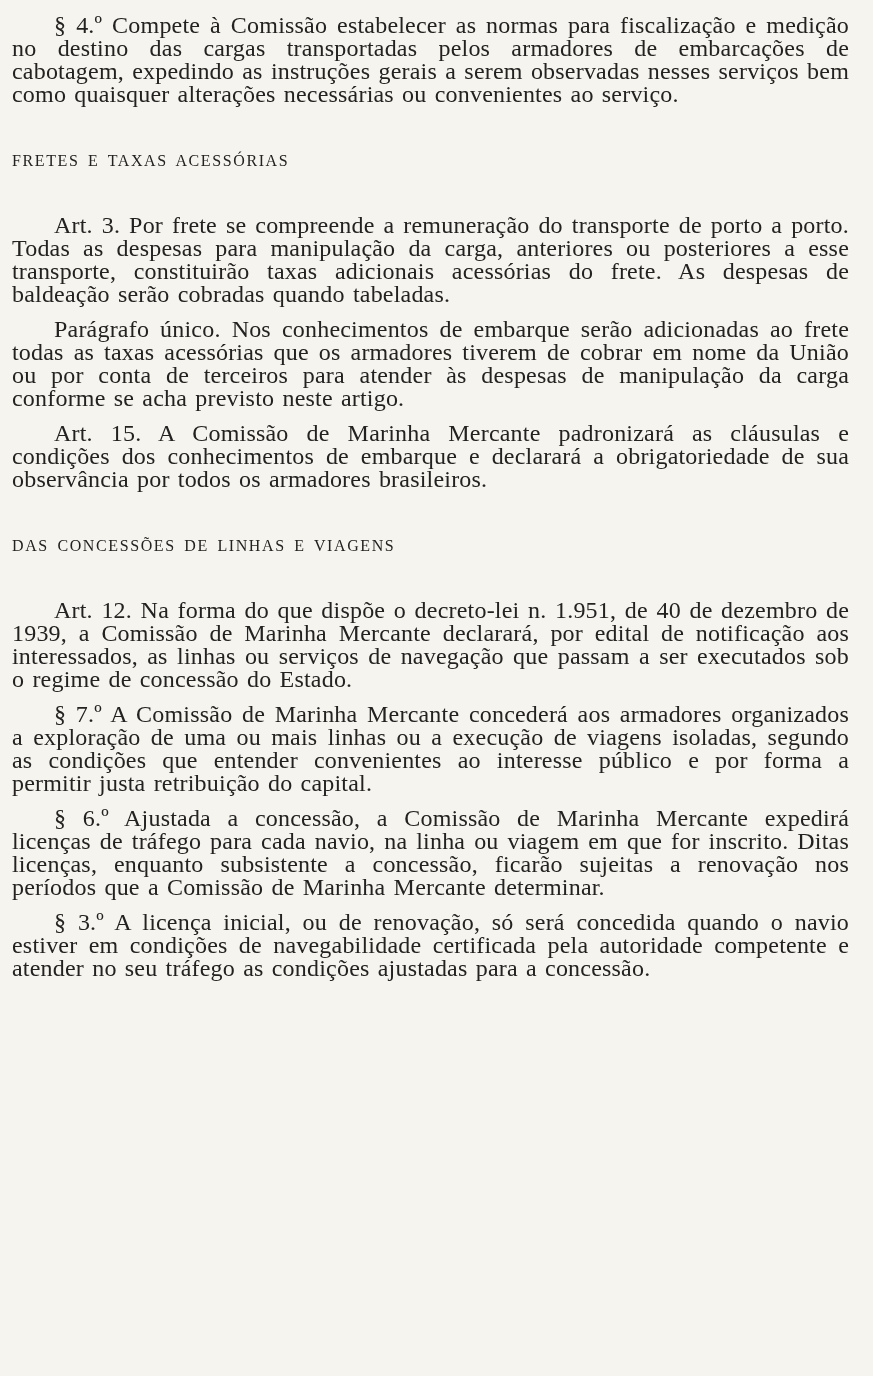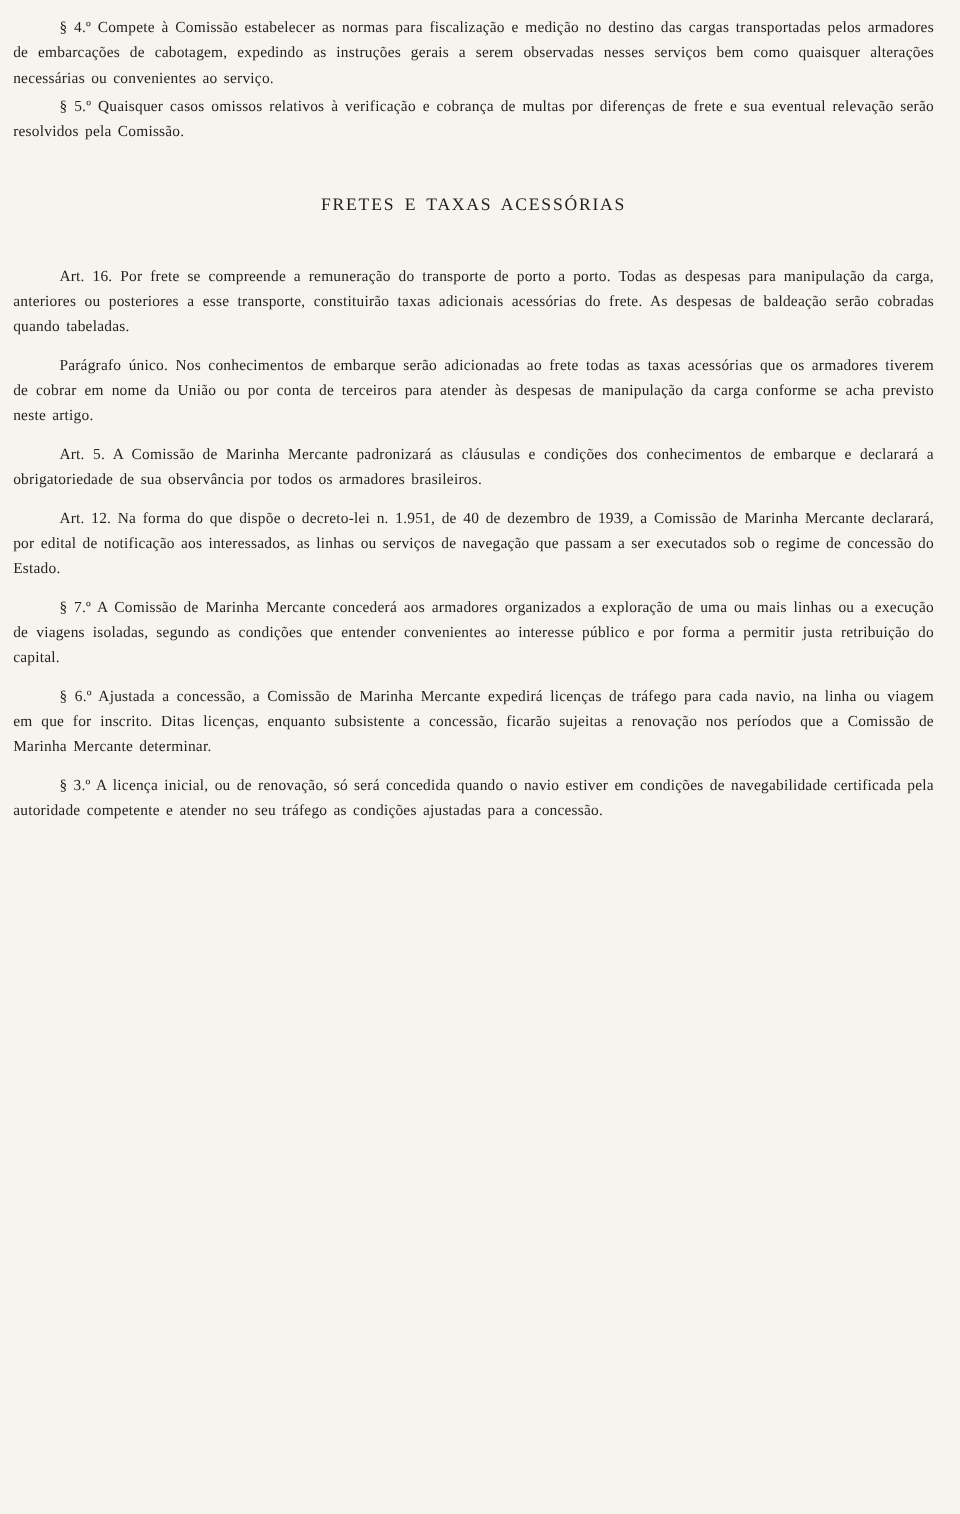--- a/index.html
+++ b/index.html
@@ -20,61 +20,60 @@
   }
   .scan-page {
     box-sizing: border-box;
     width: 873px;
     min-height: 1376px;
     padding: 14px 24px 16px 12px;
     background: var(--page-bg);
   }
   .para {
     margin: 0;
-    font-size: 14px;
+    font-size: 24px;
     line-height: 23px;
     text-align: justify;
     text-indent: 42px;
     word-spacing: 2px;
     letter-spacing: 0.2px;
   }
   .para + .para {
     margin-top: 3px;
   }
   .para.art {
     margin-top: 12px;
   }
   .heading {
     margin: 46px 0 44px 0;
     font-size: 16px;
     font-weight: 400;
     letter-spacing: 1.6px;
     word-spacing: 3px;
-    text-align: center;
     text-indent: 0;
     color: var(--text-color);
   }
 </style>
 </head>
 <body>
 
 <main class="scan-page">
 
   <p class="para">§ 4.º Compete à Comissão estabelecer as normas para fiscalização e medição no destino das cargas transportadas pelos armadores de embarcações de cabotagem, expedindo as instruções gerais a serem observadas nesses serviços bem como quaisquer alterações necessárias ou convenientes ao serviço.</p>
 
-  <p class="para">§ 5.º Quaisquer casos omissos relativos à verificação e cobrança de multas por diferenças de frete e sua eventual relevação serão resolvidos pela Comissão.</p>
 
   <h2 class="heading">FRETES E TAXAS ACESSÓRIAS</h2>
 
-  <p class="para art">Art. 16. Por frete se compreende a remuneração do transporte de porto a porto. Todas as despesas para manipulação da carga, anteriores ou posteriores a esse transporte, constituirão taxas adicionais acessórias do frete. As despesas de baldeação serão cobradas quando tabeladas.</p>
+  <p class="para art">Art. 3. Por frete se compreende a remuneração do transporte de porto a porto. Todas as despesas para manipulação da carga, anteriores ou posteriores a esse transporte, constituirão taxas adicionais acessórias do frete. As despesas de baldeação serão cobradas quando tabeladas.</p>
 
   <p class="para art">Parágrafo único. Nos conhecimentos de embarque serão adicionadas ao frete todas as taxas acessórias que os armadores tiverem de cobrar em nome da União ou por conta de terceiros para atender às despesas de manipulação da carga conforme se acha previsto neste artigo.</p>
 
-  <p class="para art">Art. 5. A Comissão de Marinha Mercante padronizará as cláusulas e condições dos conhecimentos de embarque e declarará a obrigatoriedade de sua observância por todos os armadores brasileiros.</p>
+  <p class="para art">Art. 15. A Comissão de Marinha Mercante padronizará as cláusulas e condições dos conhecimentos de embarque e declarará a obrigatoriedade de sua observância por todos os armadores brasileiros.</p>
 
+  <h2 class="heading">DAS CONCESSÕES DE LINHAS E VIAGENS</h2>
 
   <p class="para art">Art. 12. Na forma do que dispõe o decreto-lei n. 1.951, de 40 de dezembro de 1939, a Comissão de Marinha Mercante declarará, por edital de notificação aos interessados, as linhas ou serviços de navegação que passam a ser executados sob o regime de concessão do Estado.</p>
 
   <p class="para art">§ 7.º A Comissão de Marinha Mercante concederá aos armadores organizados a exploração de uma ou mais linhas ou a execução de viagens isoladas, segundo as condições que entender convenientes ao interesse público e por forma a permitir justa retribuição do capital.</p>
 
   <p class="para art">§ 6.º Ajustada a concessão, a Comissão de Marinha Mercante expedirá licenças de tráfego para cada navio, na linha ou viagem em que for inscrito. Ditas licenças, enquanto subsistente a concessão, ficarão sujeitas a renovação nos períodos que a Comissão de Marinha Mercante determinar.</p>
 
 
   <p class="para art">§ 3.º A licença inicial, ou de renovação, só será concedida quando o navio estiver em condições de navegabilidade certificada pela autoridade competente e atender no seu tráfego as condições ajustadas para a concessão.</p>
 

